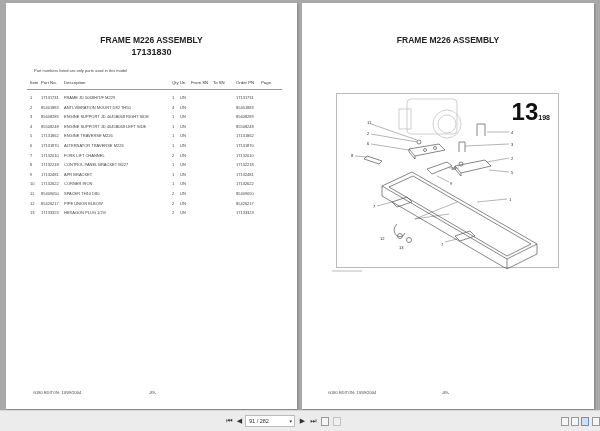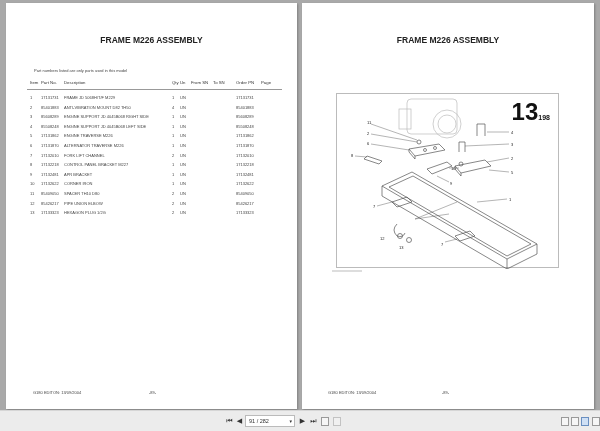--- a/index.html
+++ b/index.html
@@ -34,20 +34,21 @@
   .view-btn { position: absolute; top: 6px; width: 8px; height: 9px; border: 1px solid #999; background: #f5f5f5; }
   .view-btn.active { background: #cfe0f5; border-color: #6a8fc0; }
 </style>
 </head>
 <body>
 
 <div class="viewer">
 
   <div class="page page-left">
     <div class="title t1">FRAME M226 ASSEMBLY</div>
+    <div class="title t2">17131830</div>
     <div class="note">Part numbers listed are only parts used in this model</div>
 
     <div class="hdr">
       <span class="c-item">Item</span>
       <span class="c-part">Part No.</span>
       <span class="c-desc">Description</span>
       <span class="c-qty">Qty</span>
       <span class="c-un">Un</span>
       <span class="c-from">From SN</span>
       <span class="c-to">To SN</span>

